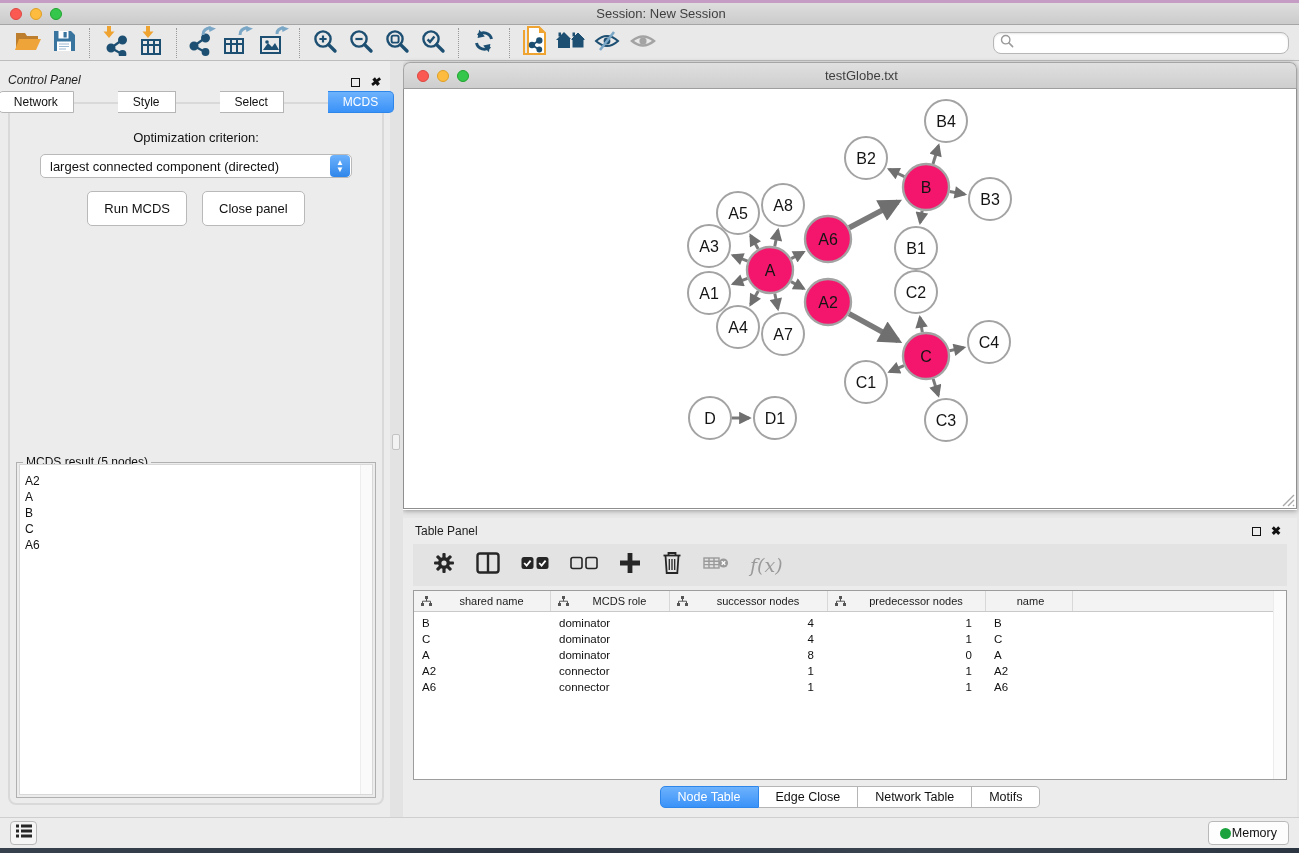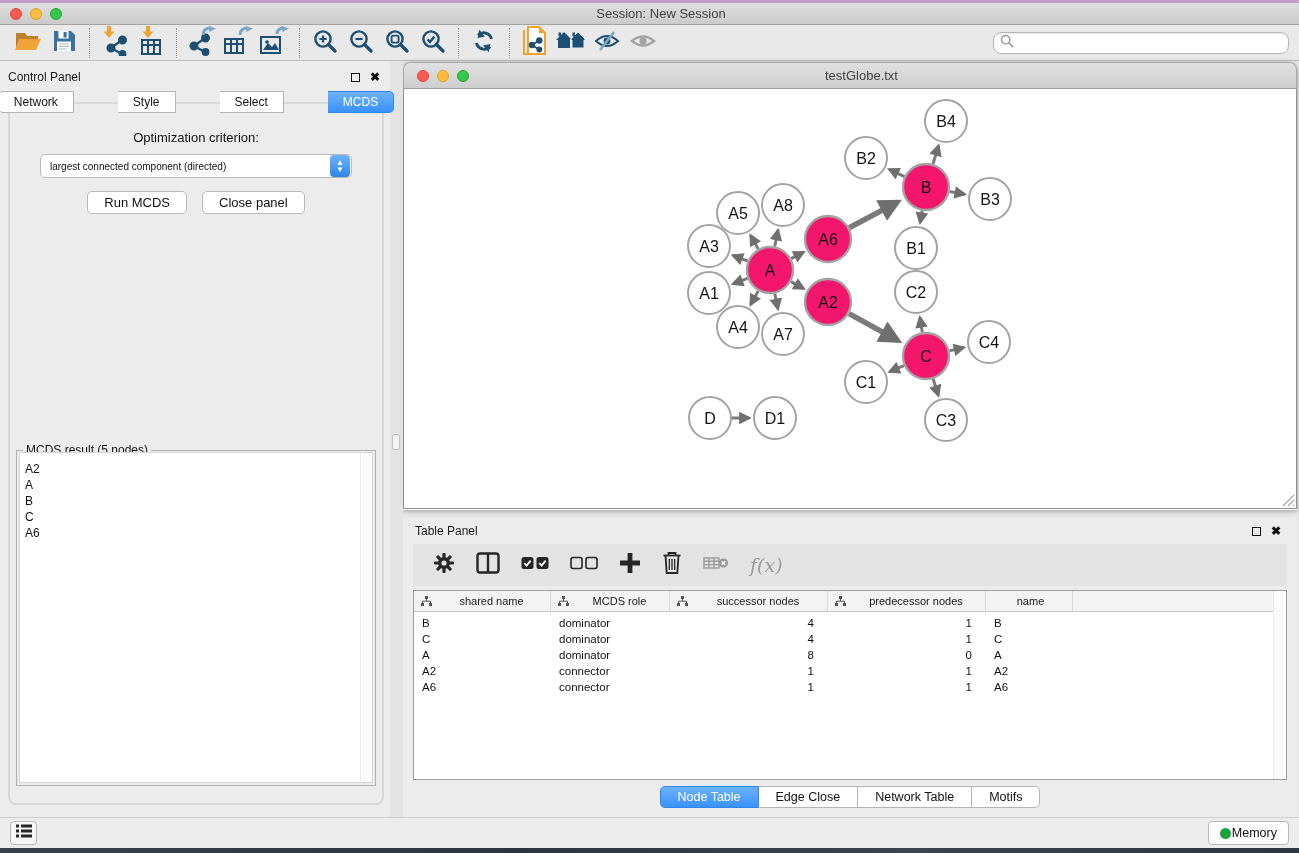--- a/index.html
+++ b/index.html
@@ -26,41 +26,41 @@
   .searchbox { margin-left:auto; width:296px; height:22px; background:#fff; border:1px solid #b7b7b7;
                border-radius:8px; display:flex; align-items:center; padding:0 6px;
                box-shadow:inset 0 1px 2px rgba(0,0,0,.10); }
   .searchbox input { border:none; outline:none; flex:1; font-size:12px; margin-left:4px; background:transparent; }
 
   
   .main { display:flex; height:756px; }
 
   
   .control-panel { width:390px; background:#ececec; padding:6px 6px 0 8px; display:flex; flex-direction:column; }
-  .cp-header { height:20px; display:flex; align-items:center; font-size:12px; color:#1d1d1d; }
+  .cp-header { height:20px; display:flex; align-items:flex-end; font-size:12px; color:#1d1d1d;font-style:italic; }
   .panel-btns { margin-left:auto; display:flex; align-items:center; gap:10px; padding-right:4px; }
   .float-box { width:9px; height:9px; border:1.5px solid #111; display:inline-block; }
   .close-x { font-size:12px; font-weight:bold; color:#111; line-height:10px; }
   .cp-tabs { display:flex; justify-content:center; margin-top:4px; position:relative; z-index:2;gap:44px; }
   .seg { background:#fff; border:1px solid #b5b5b5; border-left:none; padding:0 15px; font-size:12px;
          height:22px; line-height:20px; color:#111; }
   .seg:first-child { border-left:1px solid #b5b5b5; border-radius:5px 0 0 5px; }
   .seg:last-child { border-radius:0 5px 5px 0; }
   .seg.active { background:linear-gradient(#6db2fd,#3a92f8); border-color:#2f86ea; color:#fff; }
   .cp-box { border:2px solid #d9d9d9; border-radius:8px; margin-top:-11px; padding-top:22px; flex:1;
             margin-bottom:12px; background:#ececec; }
   .opt-label { text-align:center; font-size:13px; color:#111; margin-top:4px; }
   .dropdown { width:312px; height:24px; margin:9px auto 0 auto; background:#fff; border:1px solid #b9b9b9;
               border-radius:5px; display:flex; align-items:center; overflow:hidden; }
-  .dropdown .val { flex:1; font-size:10px; padding-left:9px; color:#111; white-space:nowrap; }
+  .dropdown .val { flex:1; font-size:13px; padding-left:9px; color:#111; white-space:nowrap; }
   .dd-stepper { width:20px; height:22px; margin:0; background:linear-gradient(#6db2fd,#2f86ea);
                 border-radius:4px; display:flex; flex-direction:column; align-items:center; justify-content:center;
                 color:#fff; font-size:8px; line-height:7px; margin-right:1px; }
   .cp-buttons { display:flex; justify-content:center; gap:15px; margin-top:13px; }
-  .btn { background:#fff; border:1px solid #b9b9b9; border-radius:5px; height:23px; padding:0 16px;
+  .btn { background:#fff; border:1px solid #b9b9b9; border-radius:5px; height:35px; padding:0 16px;
          font-size:13px; color:#111; display:flex; align-items:center; }
   .mcds-fieldset { margin:236px 6px 0 6px; border:1px solid #b0b0b0; height:336px; position:relative;
                    background:#ececec; padding:1px 2px 2px 2px; }
   .mcds-legend { position:absolute; top:-8px; left:6px; background:#ececec; font-size:12px; padding:0 3px; color:#111; }
   .mcds-list { background:#fff; height:100%; border:1px solid #d8d8d8; position:relative; overflow:hidden;
                padding:8px 0 0 5px; }
   .mcds-list .scroll-track { position:absolute; top:0; right:0; width:12px; height:100%;
                background:#fafafa; border-left:1px solid #ededed; }
   .list-item { font-size:12px; line-height:16px; color:#111; }
 

